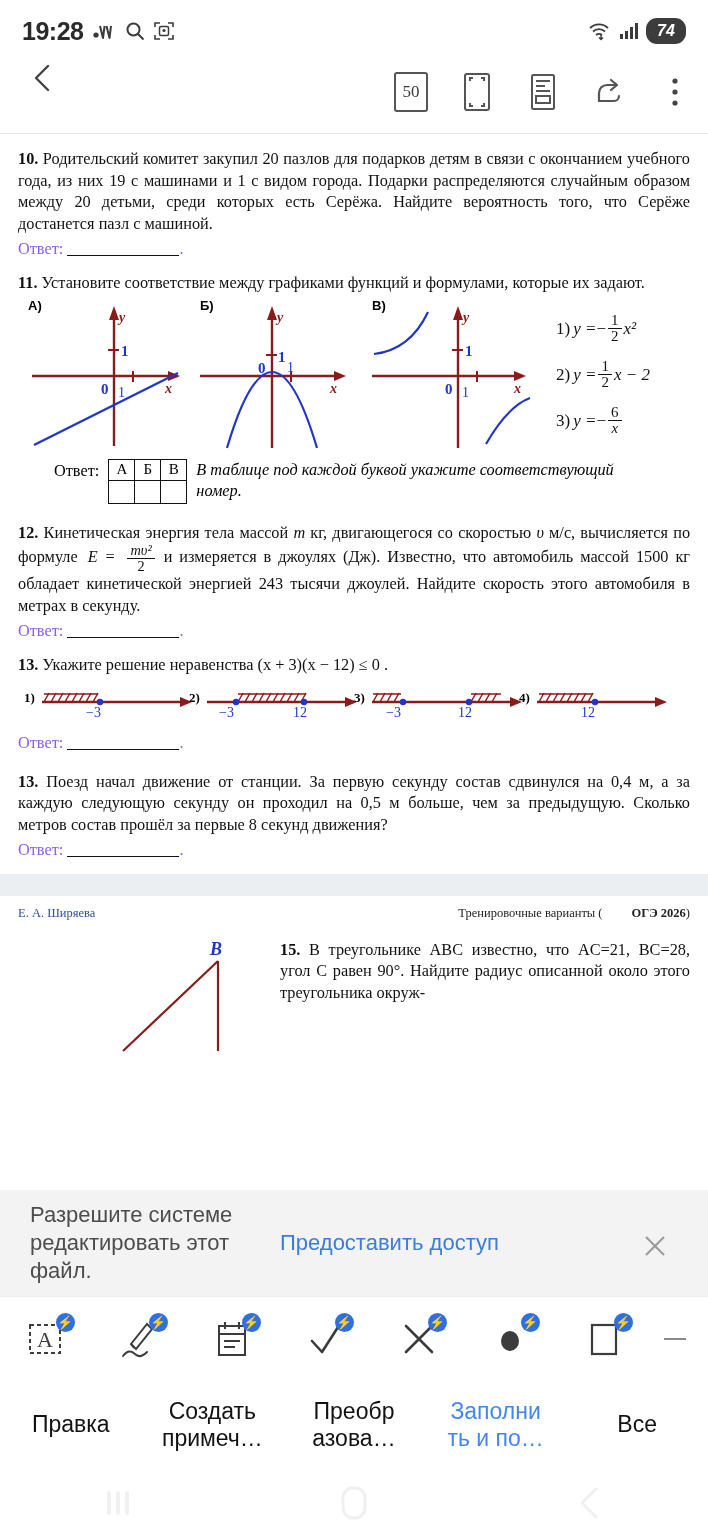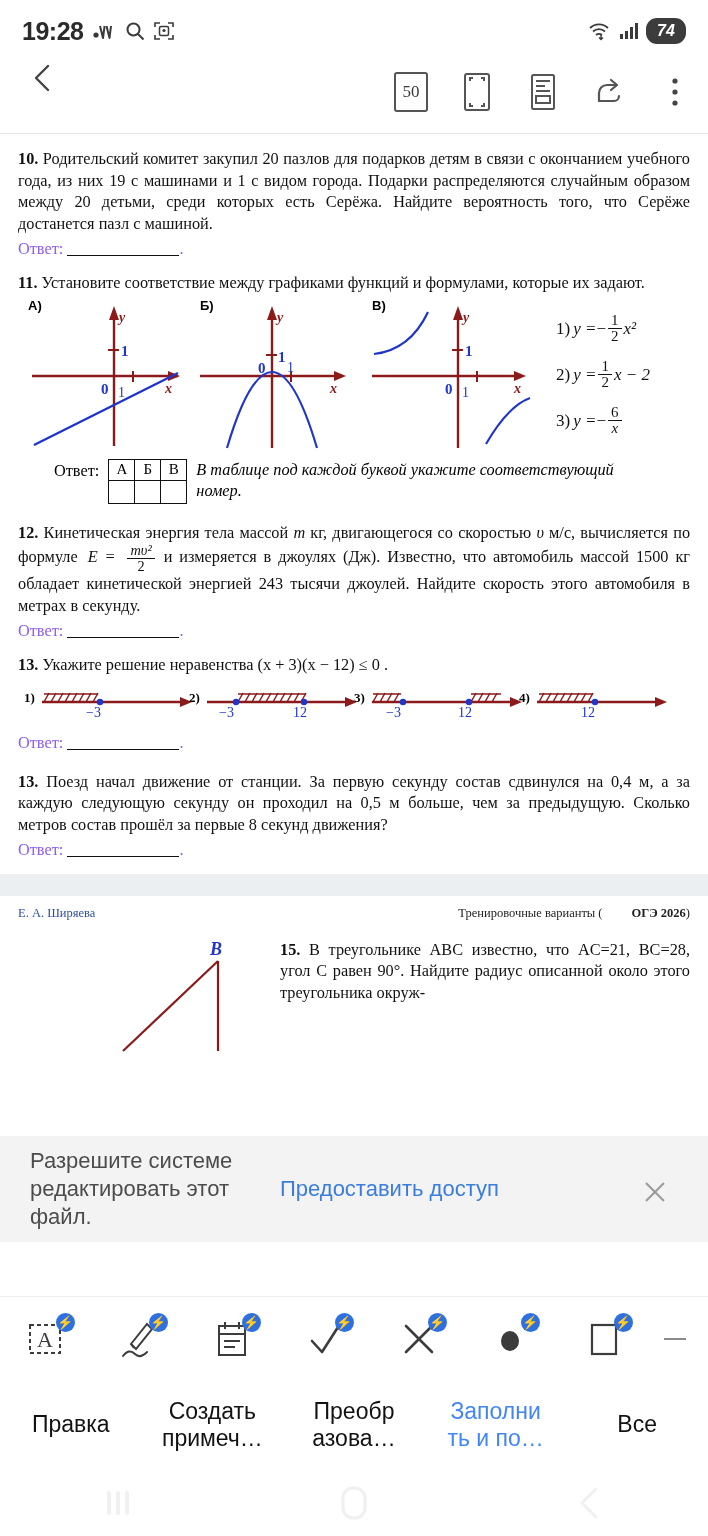--- a/index.html
+++ b/index.html
@@ -99,21 +99,21 @@
   .rh-left { color: #2f4f9b; font-family: "Liberation Serif", serif; font-size: 12.5px; }
   .rh-right { color: #222; font-family: "Liberation Serif", serif; font-size: 12.5px; }
   .rh-right b { font-weight: 700; margin-left: 29px; }
   .p15 { display: flex; margin-top: 18px; }
   .p15 .fig { width: 262px; position: relative; height: 115px; }
   .p15 .txt { flex: 1; font-family: "Liberation Serif", serif; font-size: 16.3px;
               line-height: 1.3; text-align: justify; color: #111; }
 
   
   .perm {
-    position: absolute; left: 0; top: 1136px; width: 708px; height: 106px;
+    position: absolute; left: 0; top: 1190px; width: 708px; height: 106px;
     background: #f3f3f3; display: flex; align-items: center; padding: 0 30px;
   }
   .perm-text { width: 250px; font-size: 22px; line-height: 1.28; color: #4c4c4c; }
   .perm-action { flex: 1; color: #3b7ddd; font-size: 22px; }
   .perm-close { width: 46px; display: flex; align-items: flex-start; justify-content: center;
                 padding-top: 6px; color: #9b9b9b; }
 
   
   .anntools {
     position: absolute; left: 0; top: 1296px; width: 708px; height: 84px;

